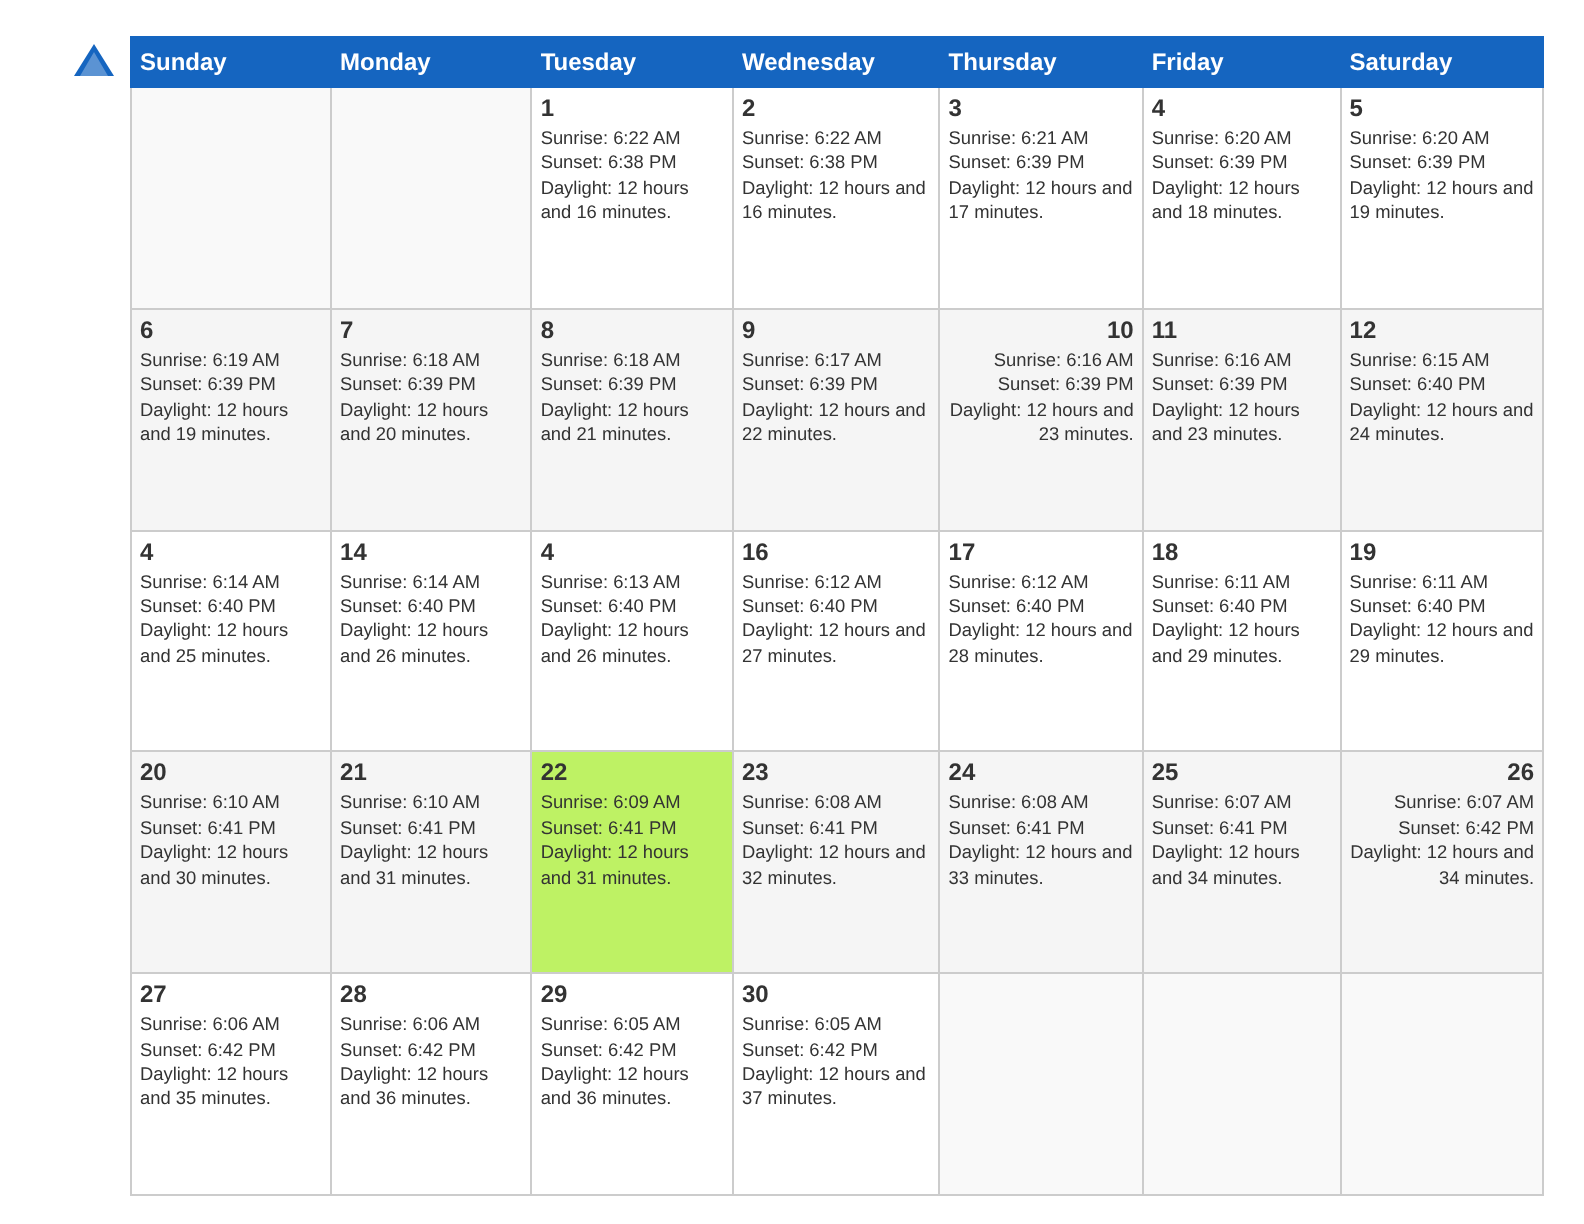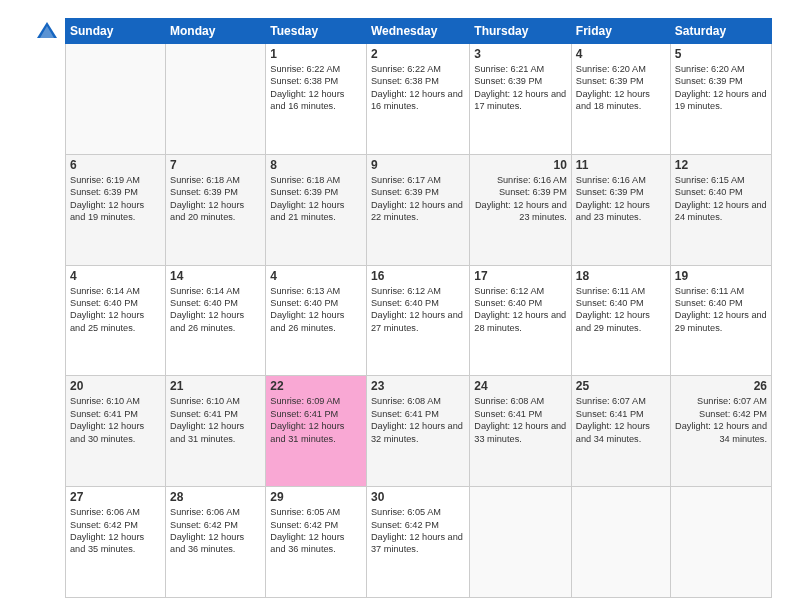--- a/index.html
+++ b/index.html
@@ -262,21 +262,21 @@
             <div class="day-info" style="white-space: pre-line;">Sunrise: 6:10 AM
 Sunset: 6:41 PM
 Daylight: 12 hours and 30 minutes.</div>
           </td>
           <td style="background: rgb(245, 245, 245);">
             <span class="day-num">21</span>
             <div class="day-info" style="white-space: pre-line;">Sunrise: 6:10 AM
 Sunset: 6:41 PM
 Daylight: 12 hours and 31 minutes.</div>
           </td>
-          <td style="background: #f9a8d4;">
+          <td style="background: #bef264;">
             <span class="day-num">22</span>
             <div class="day-info" style="white-space: pre-line;">Sunrise: 6:09 AM
 Sunset: 6:41 PM
 Daylight: 12 hours and 31 minutes.</div>
           </td>
           <td style="background: rgb(245, 245, 245);">
             <span class="day-num">23</span>
             <div class="day-info" style="white-space: pre-line;">Sunrise: 6:08 AM
 Sunset: 6:41 PM
 Daylight: 12 hours and 32 minutes.</div>

